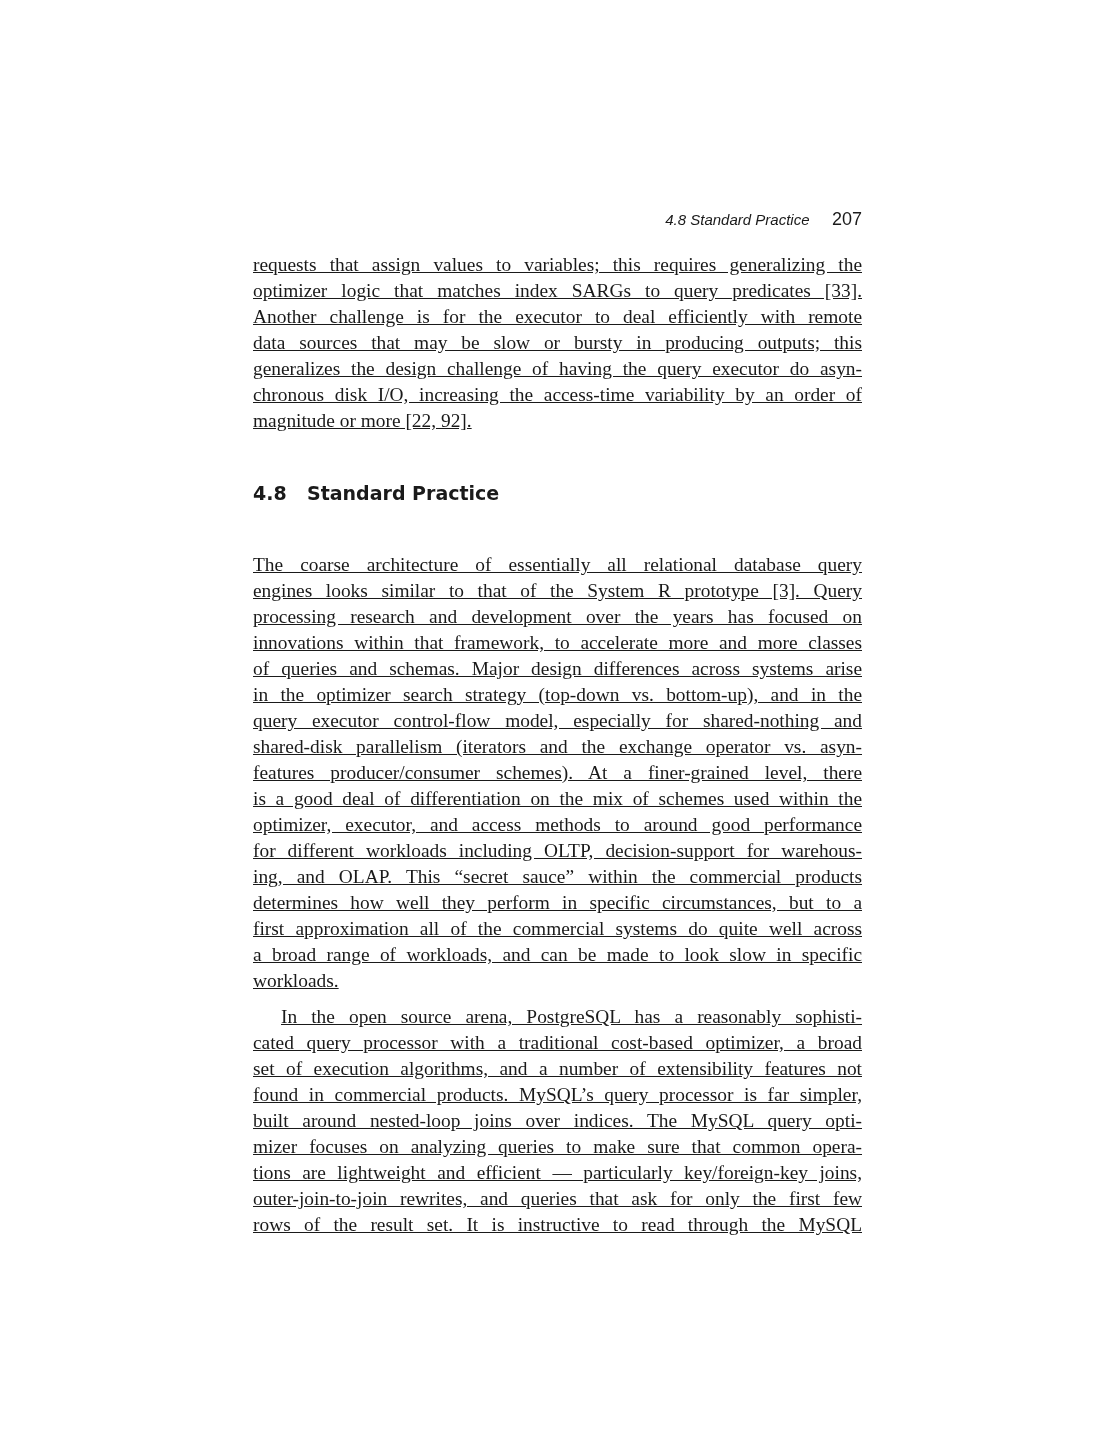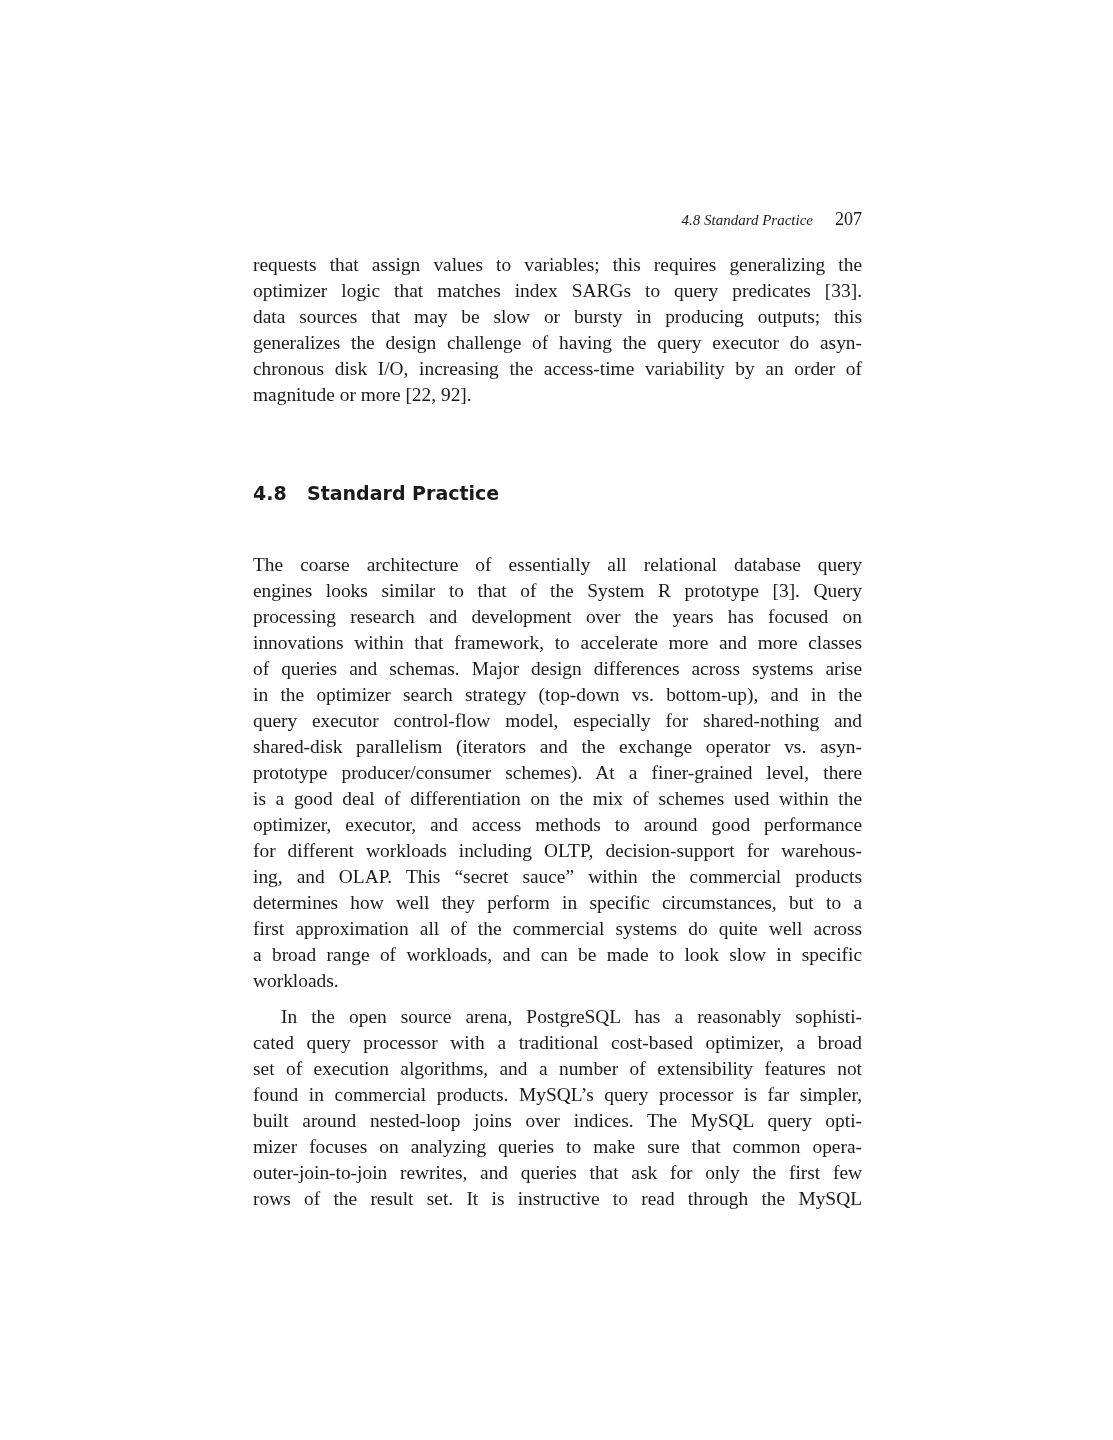--- a/index.html
+++ b/index.html
@@ -1,24 +1,24 @@
 <!DOCTYPE html>
 <html><head>
 <meta charset="utf-8">
 <style>
   html, body { margin: 0; padding: 0; background: #ffffff; }
   body { width: 1113px; height: 1440px; position: relative; overflow: hidden; color: #1a1a1a; }
   .page { position: absolute; left: 253px; top: 0; width: 609px; }
   .running-head {
     position: absolute; top: 207px; right: 0; width: 609px; text-align: right;
-    font-family: Liberation Serif, serif; font-size: 16px; line-height: 24px;
+    font-family: Liberation Sans, sans-serif; font-size: 16px; line-height: 24px;
   }
   .running-head .rh-title { font-style: italic; font-size: 15px; margin-right: 18px; }
   .running-head .rh-page { font-size: 18px; }
-  .lines { position: absolute; left: 0; width: 609px; }
+  .lines { position: absolute; left: 0; width: 609px; text-decoration: underline; }
   .line {
     font-family: "Liberation Serif", serif; font-size: 19.4px; line-height: 26px;
     height: 26px; white-space: nowrap; text-align: justify; text-align-last: justify;
     display: block; width: 609px;
   }
   .line.last { text-align-last: left; }
   .line.indent { text-indent: 28px; }
   .heading {
     position: absolute; left: 0; top: 472px; width: 609px;
     font-family: "DejaVu Sans", sans-serif; font-weight: bold; font-size: 19px; line-height: 28px;
@@ -30,53 +30,55 @@
 
 <div class="page">
   <div class="running-head">
     <span class="rh-title">4.8  Standard Practice</span>
     <span class="rh-page">207</span>
   </div>
 
   <div class="lines" style="top:252px;">
     <span class="line">requests that assign values to variables; this requires generalizing the</span>
     <span class="line">optimizer logic that matches index SARGs to query predicates [33].</span>
+    <span class="line">Another challenge is for the executor to deal efficiently with remote</span>
     <span class="line">data sources that may be slow or bursty in producing outputs; this</span>
     <span class="line">generalizes the design challenge of having the query executor do asyn-</span>
     <span class="line">chronous disk I/O, increasing the access-time variability by an order of</span>
     <span class="line last">magnitude or more [22, 92].</span>
   </div>
 
   <div class="heading">
     <span class="num">4.8</span><span>Standard Practice</span>
   </div>
 
   <div class="lines" style="top:512px;margin-top:40px;">
     <span class="line">The coarse architecture of essentially all relational database query</span>
     <span class="line">engines looks similar to that of the System R prototype [3]. Query</span>
     <span class="line">processing research and development over the years has focused on</span>
     <span class="line">innovations within that framework, to accelerate more and more classes</span>
     <span class="line">of queries and schemas. Major design differences across systems arise</span>
     <span class="line">in the optimizer search strategy (top-down vs. bottom-up), and in the</span>
     <span class="line">query executor control-flow model, especially for shared-nothing and</span>
     <span class="line">shared-disk parallelism (iterators and the exchange operator vs. asyn-</span>
-    <span class="line">prototype producer/consumer schemes). At a finer-grained level, there</span>
+    <span class="line">features producer/consumer schemes). At a finer-grained level, there</span>
     <span class="line">is a good deal of differentiation on the mix of schemes used within the</span>
     <span class="line">optimizer, executor, and access methods to around good performance</span>
     <span class="line">for different workloads including OLTP, decision-support for warehous-</span>
     <span class="line">ing, and OLAP. This “secret sauce” within the commercial products</span>
     <span class="line">determines how well they perform in specific circumstances, but to a</span>
     <span class="line">first approximation all of the commercial systems do quite well across</span>
     <span class="line">a broad range of workloads, and can be made to look slow in specific</span>
     <span class="line last">workloads.</span>
   </div>
 
   <div class="lines" style="top:1004px;">
     <span class="line indent">In the open source arena, PostgreSQL has a reasonably sophisti-</span>
     <span class="line">cated query processor with a traditional cost-based optimizer, a broad</span>
     <span class="line">set of execution algorithms, and a number of extensibility features not</span>
     <span class="line">found in commercial products. MySQL’s query processor is far simpler,</span>
     <span class="line">built around nested-loop joins over indices. The MySQL query opti-</span>
     <span class="line">mizer focuses on analyzing queries to make sure that common opera-</span>
+    <span class="line">tions are lightweight and efficient — particularly key/foreign-key joins,</span>
     <span class="line">outer-join-to-join rewrites, and queries that ask for only the first few</span>
     <span class="line">rows of the result set. It is instructive to read through the MySQL</span>
   </div>
 </div>
 
 </body></html>

